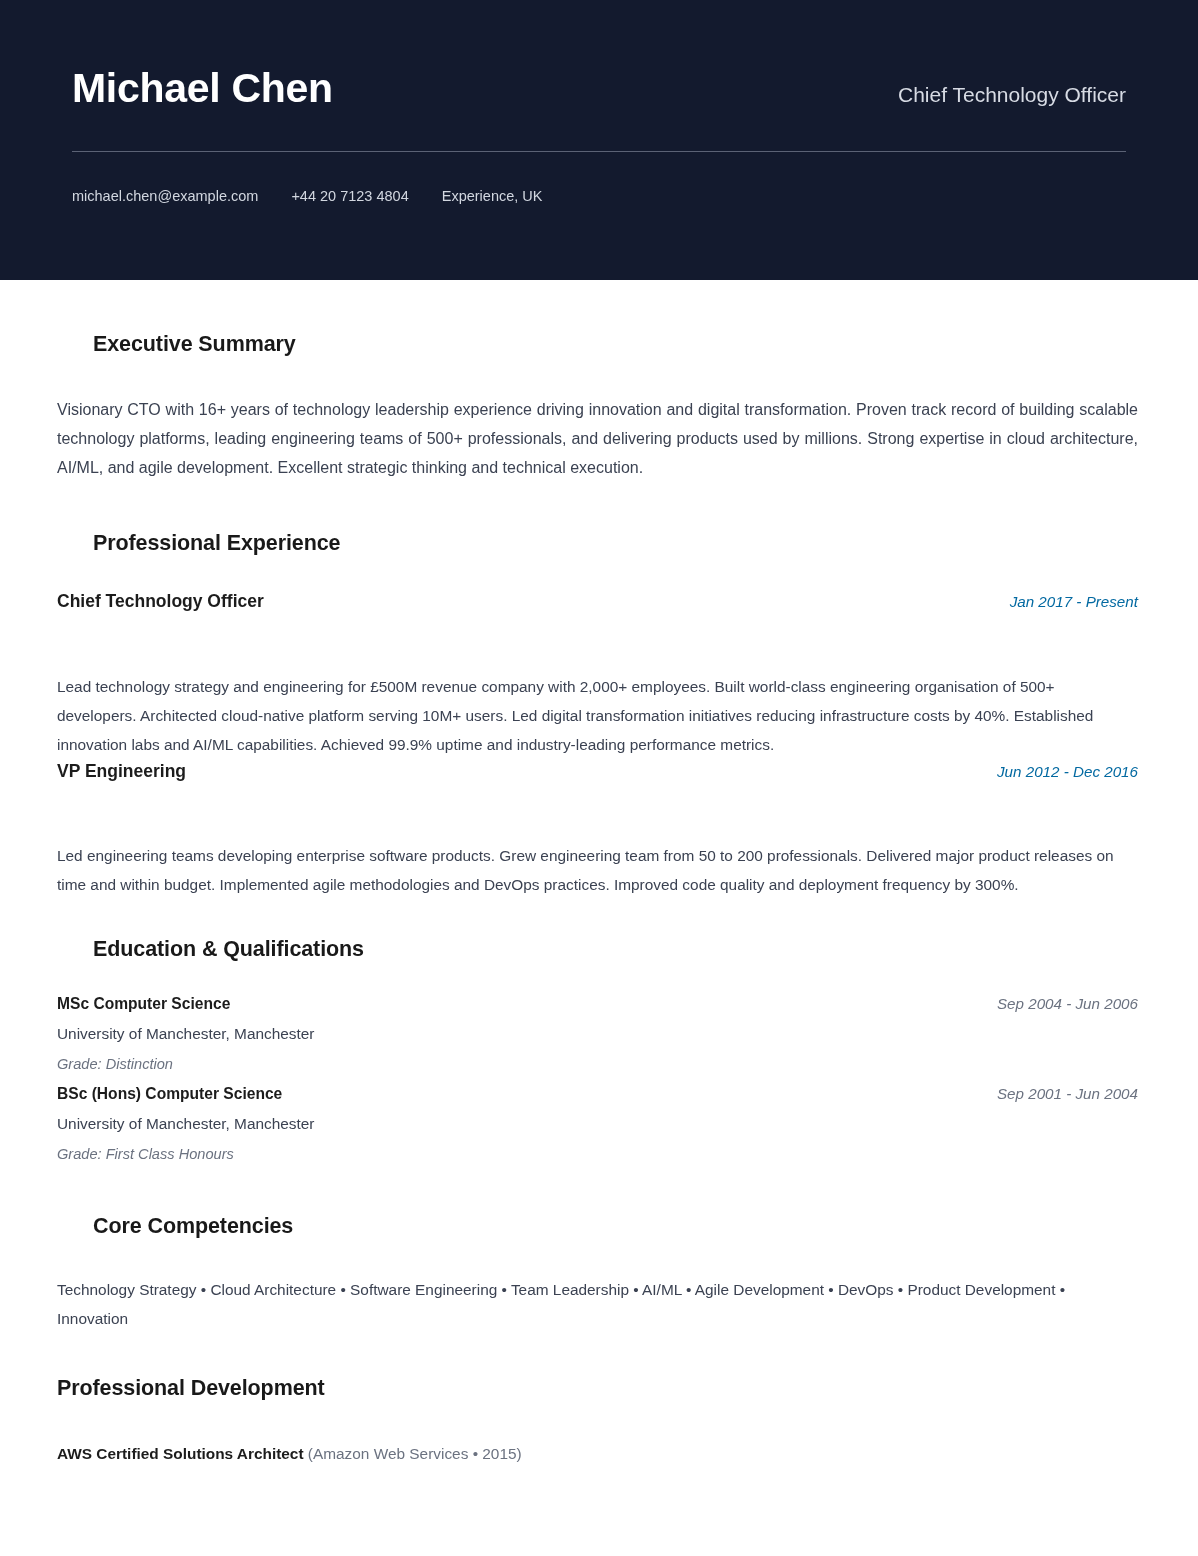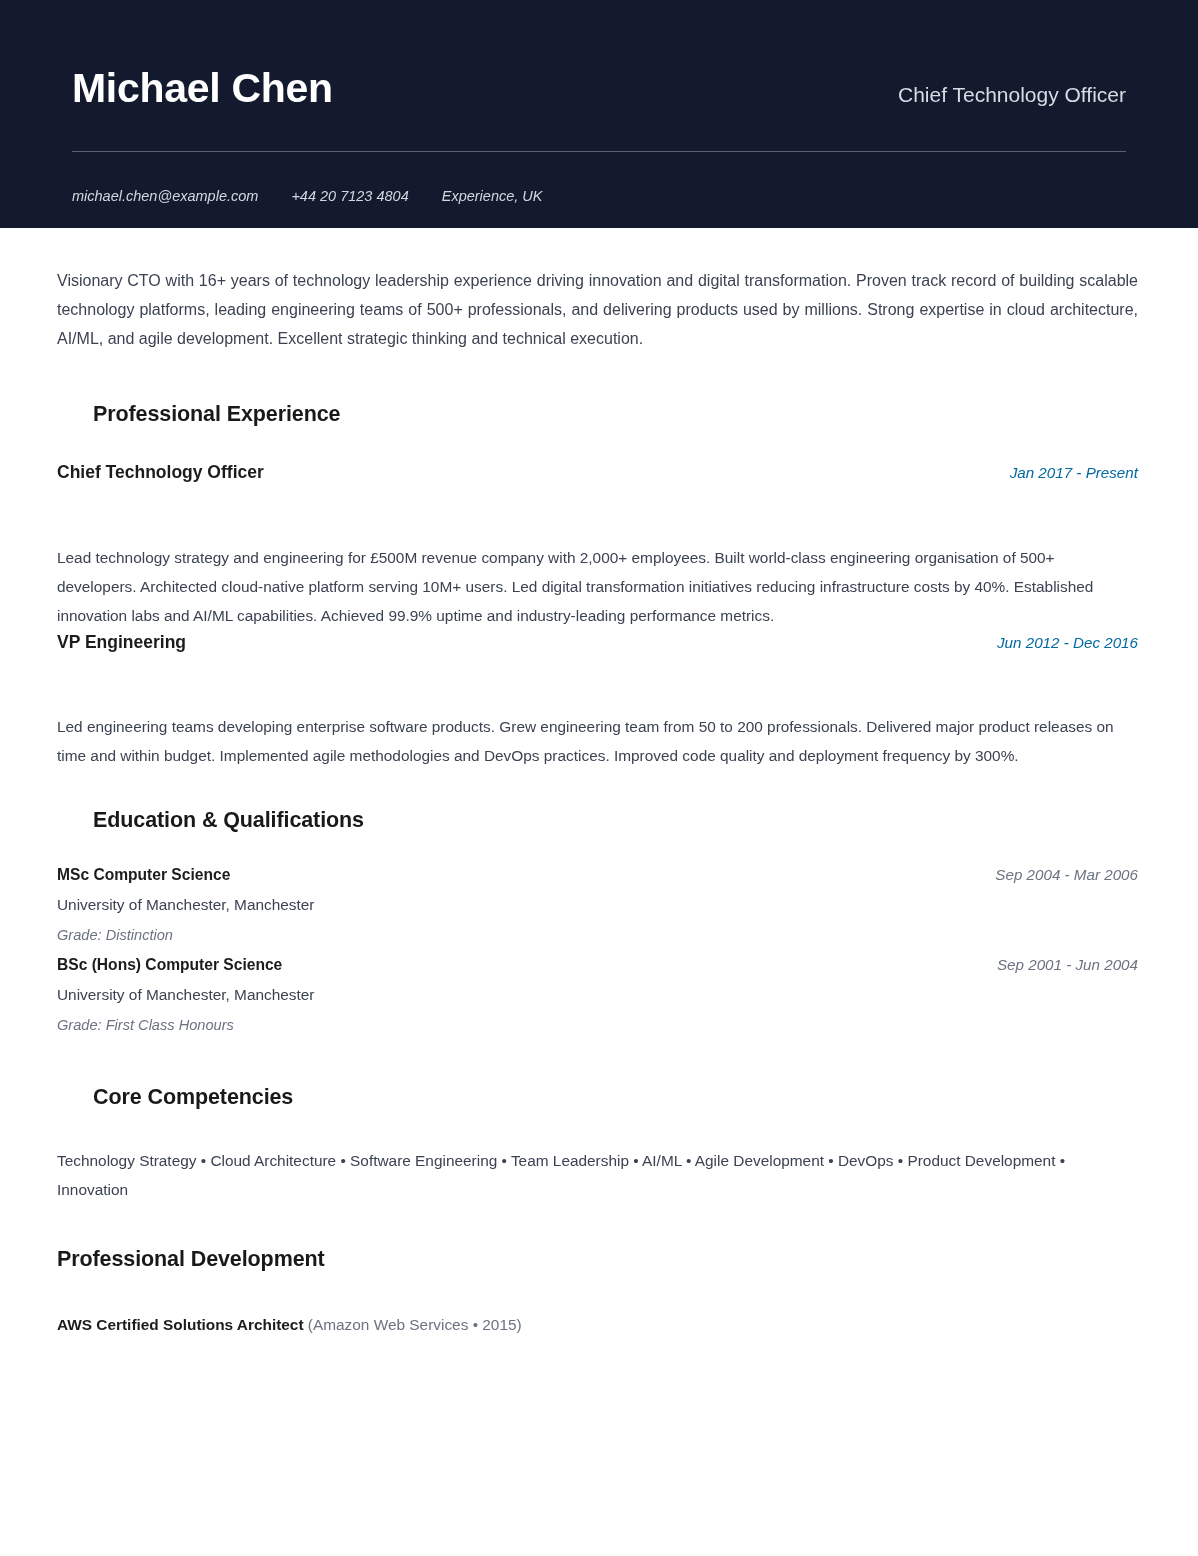--- a/index.html
+++ b/index.html
@@ -17,21 +17,21 @@
     position: relative;
     width: 1198px;
     min-height: 1556px;
     background: #ffffff;
     overflow: hidden;
   }
 
   
   .cv-header {
     background: #131a2e;
-    height: 228px;
+    height: 280px;
     padding: 0 72px;
     position: relative;
   }
   .header-top {
     display: flex;
     align-items: baseline;
     justify-content: space-between;
     padding-top: 64px;
   }
   .cv-name {
@@ -52,21 +52,20 @@
     height: 1px;
     background: #5b6275;
     margin-top: 38px;
   }
   .contact-row {
     margin-top: 36px;
     display: flex;
     align-items: baseline;
     font-size: 14.5px;
     color: #d2d7e0;
-    font-style: italic;
   }
   .contact-item { white-space: nowrap; }
   .contact-item + .contact-item { margin-left: 33px; }
 
   
   .cv-body {
     padding: 0 60px 0 57px;
   }
   .section { position: relative; }
 
@@ -193,20 +192,21 @@
     <div class="contact-row">
       <span class="contact-item">michael.chen@example.com</span>
       <span class="contact-item">+44 20 7123 4804</span>
       <span class="contact-item">Experience, UK</span>
     </div>
   </div>
 
   <div class="cv-body">
 
     <div class="section">
+      <div class="section-title sp-sum-title">Executive Summary</div>
       <p class="summary-text sp-sum-text">Visionary CTO with 16+ years of technology leadership experience driving innovation and digital transformation. Proven track record of building scalable technology platforms, leading engineering teams of 500+ professionals, and delivering products used by millions. Strong expertise in cloud architecture, AI/ML, and agile development. Excellent strategic thinking and technical execution.</p>
     </div>
 
     <div class="section">
       <div class="section-title sp-exp-title">Professional Experience</div>
 
       <div class="experience-entry sp-exp-first">
         <div class="entry-head">
           <div class="entry-title">Chief Technology Officer</div>
           <div class="entry-date">Jan 2017 - Present</div>
@@ -224,21 +224,21 @@
         <p class="entry-desc sp-desc">Led engineering teams developing enterprise software products. Grew engineering team from 50 to 200 professionals. Delivered major product releases on time and within budget. Implemented agile methodologies and DevOps practices. Improved code quality and deployment frequency by 300%.</p>
       </div>
     </div>
 
     <div class="section">
       <div class="section-title sp-edu-title">Education &amp; Qualifications</div>
 
       <div class="edu-entry sp-edu-first">
         <div class="edu-head">
           <div class="edu-degree">MSc Computer Science</div>
-          <div class="edu-date">Sep 2004 - Mar 2006</div>
+          <div class="edu-date">Sep 2004 - Jun 2006</div>
         </div>
         <div class="edu-school">University of Manchester, Manchester</div>
         <div class="edu-grade">Grade: Distinction</div>
       </div>
 
       <div class="edu-entry">
         <div class="edu-head">
           <div class="edu-degree">BSc (Hons) Computer Science</div>
           <div class="edu-date">Sep 2001 - Jun 2004</div>
         </div>

